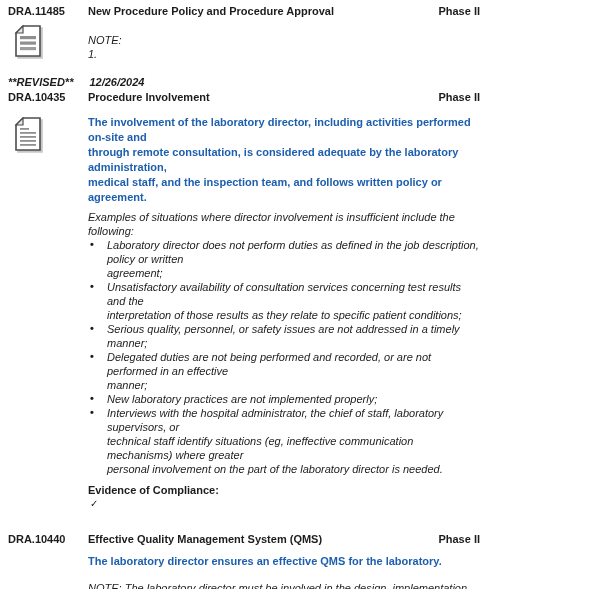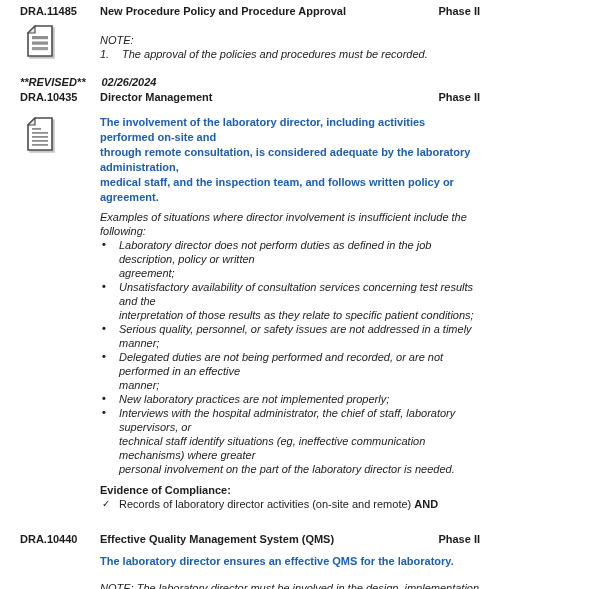--- a/index.html
+++ b/index.html
@@ -1,21 +1,21 @@
 <!DOCTYPE html>
 <html><head>
 <meta charset="utf-8">
 <style>
   html, body { margin:0; padding:0; }
   body {
     width:608px; height:589px; background:#ffffff; overflow:hidden;
     font-family:"Liberation Sans", sans-serif; color:#1c1c1c;
     font-size:11px; line-height:14px;
   }
-  .page { position:relative; width:488px; height:589px; box-sizing:border-box; padding:5px 8px 0 20px; }
+  .page { position:relative; width:488px; height:589px; box-sizing:border-box; padding:5px 8px 0 8px; }
 
   .req-section { position:relative; }
 
   .req-header { display:flex; align-items:flex-start; font-weight:bold; line-height:13px; }
   .req-code  { width:80px; flex:none; }
   .req-title { flex:1; padding-right:10px; }
   .req-phase { flex:none;margin-left:43px; }
 
   .revised-line { font-weight:bold; font-style:italic; line-height:13px; }
   .revised-line .revised-date { margin-left:16px; }
@@ -73,33 +73,32 @@
       <rect x="6" y="11" width="16" height="3.2" fill="#8f8f8f"></rect>
       <rect x="6" y="16.5" width="16" height="3.2" fill="#8f8f8f"></rect>
       <rect x="6" y="22" width="16" height="3.2" fill="#9d9d9d"></rect>
     </svg>
 
     <div class="content">
       <div class="note-block">
         <div class="note-label">NOTE:</div>
         <div class="note-item">
           <span class="note-num">1.</span>
-          <span class="note-item-text">The approval of the policies and procedures must be recorded.</span>
         </div>
       </div>
     </div>
   </div>
 
   <div class="req-section sec2">
     <div class="revised-line">
-      <span class="revised-tag">**REVISED**</span><span class="revised-date">02/26/2024</span>
+      <span class="revised-tag">**REVISED**</span><span class="revised-date">12/26/2024</span>
     </div>
     <div class="req-header">
       <span class="req-code">DRA.10435</span>
-      <span class="req-title">Director Management</span>
+      <span class="req-title">Procedure Involvement</span>
       <span class="req-phase">Phase II</span>
     </div>
 
     <svg class="doc-icon" style="top:41px" width="28" height="36" viewBox="0 0 28 36">
       <polygon points="9,1 26,1 26,33 2,33 2,8" fill="#ffffff" stroke="#4d4d4d" stroke-width="1.6"></polygon>
       <polygon points="9,1 9,8 2,8" fill="#e8e8e8" stroke="#4d4d4d" stroke-width="1.2"></polygon>
       <rect x="6" y="11" width="9" height="1.8" fill="#8f8f8f"></rect>
       <rect x="6" y="15" width="16" height="1.8" fill="#8f8f8f"></rect>
       <rect x="6" y="19" width="16" height="1.8" fill="#8f8f8f"></rect>
       <rect x="6" y="23" width="16" height="1.8" fill="#8f8f8f"></rect>
@@ -140,21 +139,20 @@
       <div class="bullet-row">
         <span class="bullet-marker">•</span>
         <span class="bullet-text">Interviews with the hospital administrator, the chief of staff, laboratory supervisors, or
 technical staff identify situations (eg, ineffective communication mechanisms) where greater
 personal involvement on the part of the laboratory director is needed.</span>
       </div>
 
       <div class="evidence-heading">Evidence of Compliance:</div>
       <div class="evidence-item">
         <span class="evidence-check">✓</span>
-        <span><span>Records of laboratory director activities (on-site and remote) </span><span class="evidence-bold">AND</span></span>
       </div>
     </div>
   </div>
 
   <div class="req-section sec3">
     <div class="req-header">
       <span class="req-code">DRA.10440</span>
       <span class="req-title">Effective Quality Management System (QMS)</span>
       <span class="req-phase">Phase II</span>
     </div>

